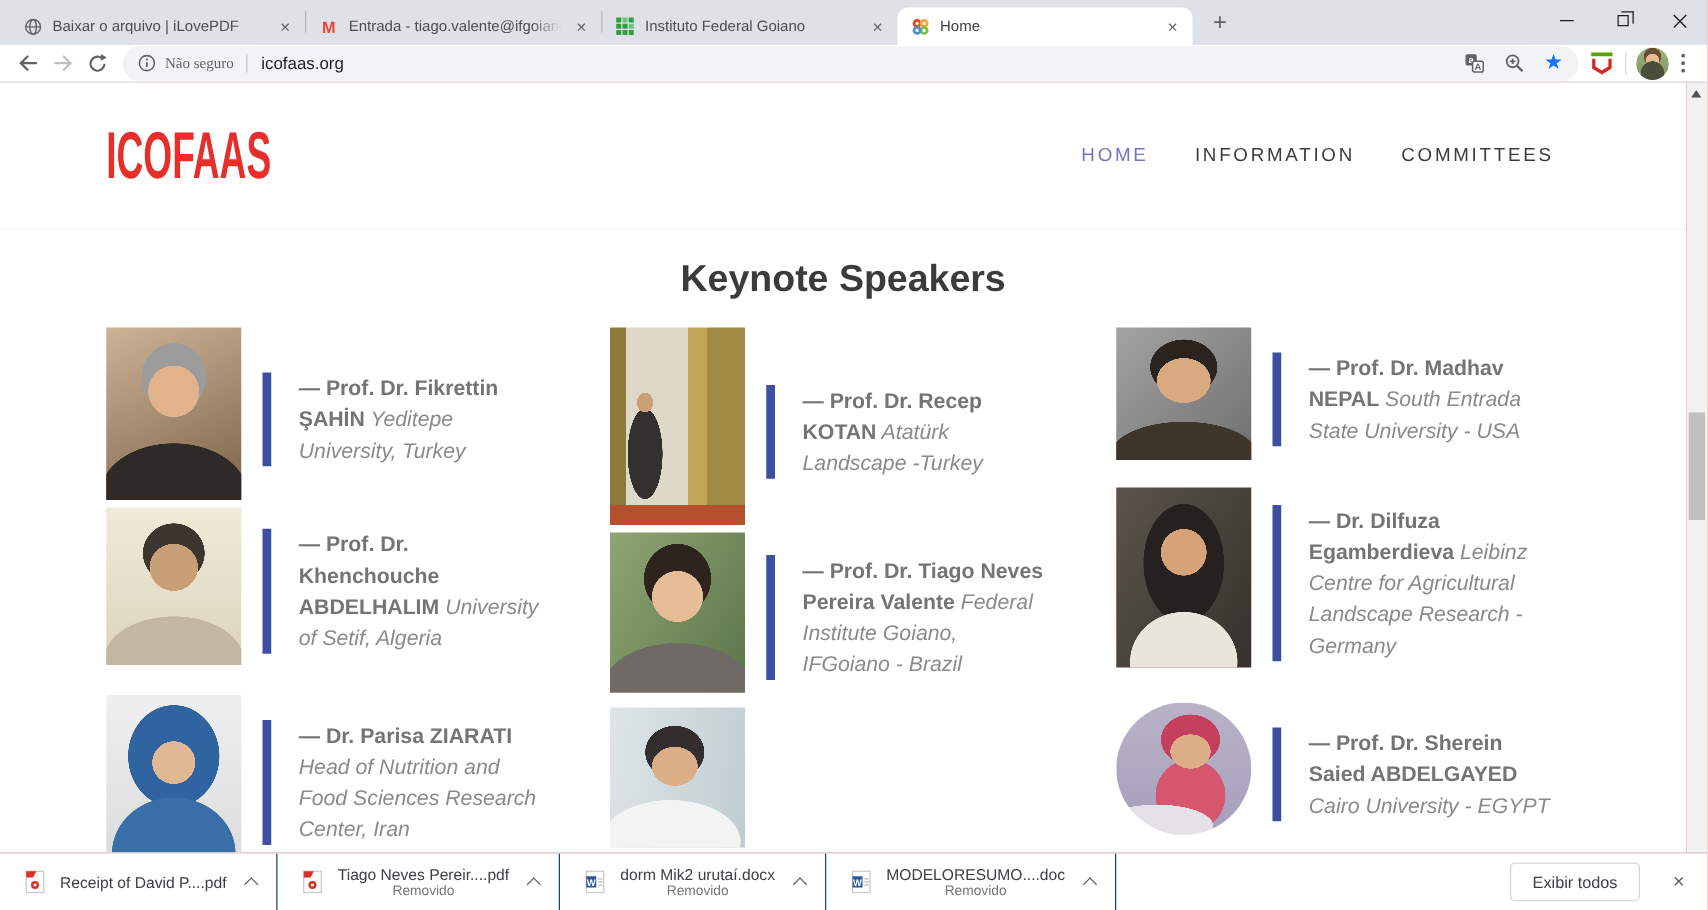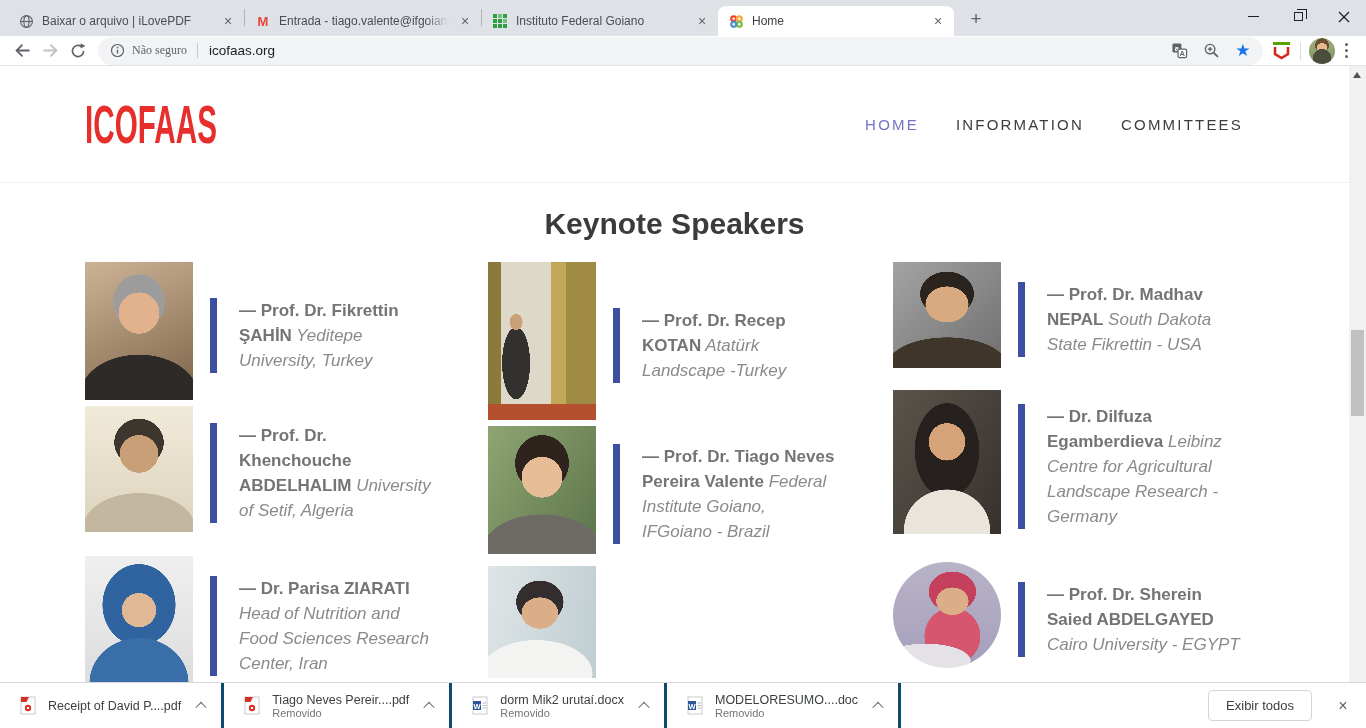--- a/index.html
+++ b/index.html
@@ -133,21 +133,21 @@
   .scrollbar { position:absolute; top:66px; right:0; width:17px; bottom:46px; background:#f1f1f2; }
   .sb-up { position:absolute; top:6px; left:4px; width:0; height:0;
            border-left:4.5px solid transparent; border-right:4.5px solid transparent;
            border-bottom:6px solid #505050; }
   .sb-thumb { position:absolute; top:264px; left:2px; right:2px; height:86px; background:#c1c1c1; }
 
   
   .dlbar { position:absolute; left:0; right:0; bottom:0; height:46px; background:#fff;
            border-top:1px solid #d8d9db; display:flex; align-items:center; }
   .dlitem { height:100%; display:flex; align-items:center; padding:0 16px 0 20px;
-            border-right:3px solid #0c4a6e; }
+            border-right:1px solid #0c4a6e;text-align:center; }
   .dltext { margin-left:12px; max-width:190px; }
   .dlname { font-size:12.5px; color:#3c4043; white-space:nowrap; }
   .dlstatus { font-size:11px; color:#757575; margin-top:0; }
   .caret { width:8px; height:8px; border-left:1.8px solid #5f6368; border-top:1.8px solid #5f6368;
            transform:rotate(45deg) translate(1px,1px); margin-left:16px; flex:none; }
   .dlspacer { flex:1; }
   .showall { border:1px solid #d4d5d7; border-radius:4px; padding:7px 17px; font-size:13px;
              color:#3c4043; background:#fff; margin-right:16px; }
   .dlclose { width:30px; height:30px; display:flex; align-items:center; justify-content:center;
              color:#5f6368; font-size:16px; margin-right:8px; }
@@ -365,21 +365,21 @@
         </div>
       </div>
 
       <div class="gcol">
         <div class="speaker m22">
           <div class="photo ph7"></div>
           <div class="twrap">
               <div class="sbar"></div>
             <div class="stext">
               <b>— Prof. Dr. Madhav NEPAL</b>
-              <i>South Dakota State Fikrettin - USA</i>
+              <i>South Entrada State University - USA</i>
             </div>
             </div>
         </div>
         <div class="speaker m28">
           <div class="photo ph8"></div>
           <div class="twrap">
               <div class="sbar"></div>
             <div class="stext">
               <b>— Dr. Dilfuza Egamberdieva</b>
               <i>Leibinz Centre for Agricultural Landscape Research - Germany</i>

